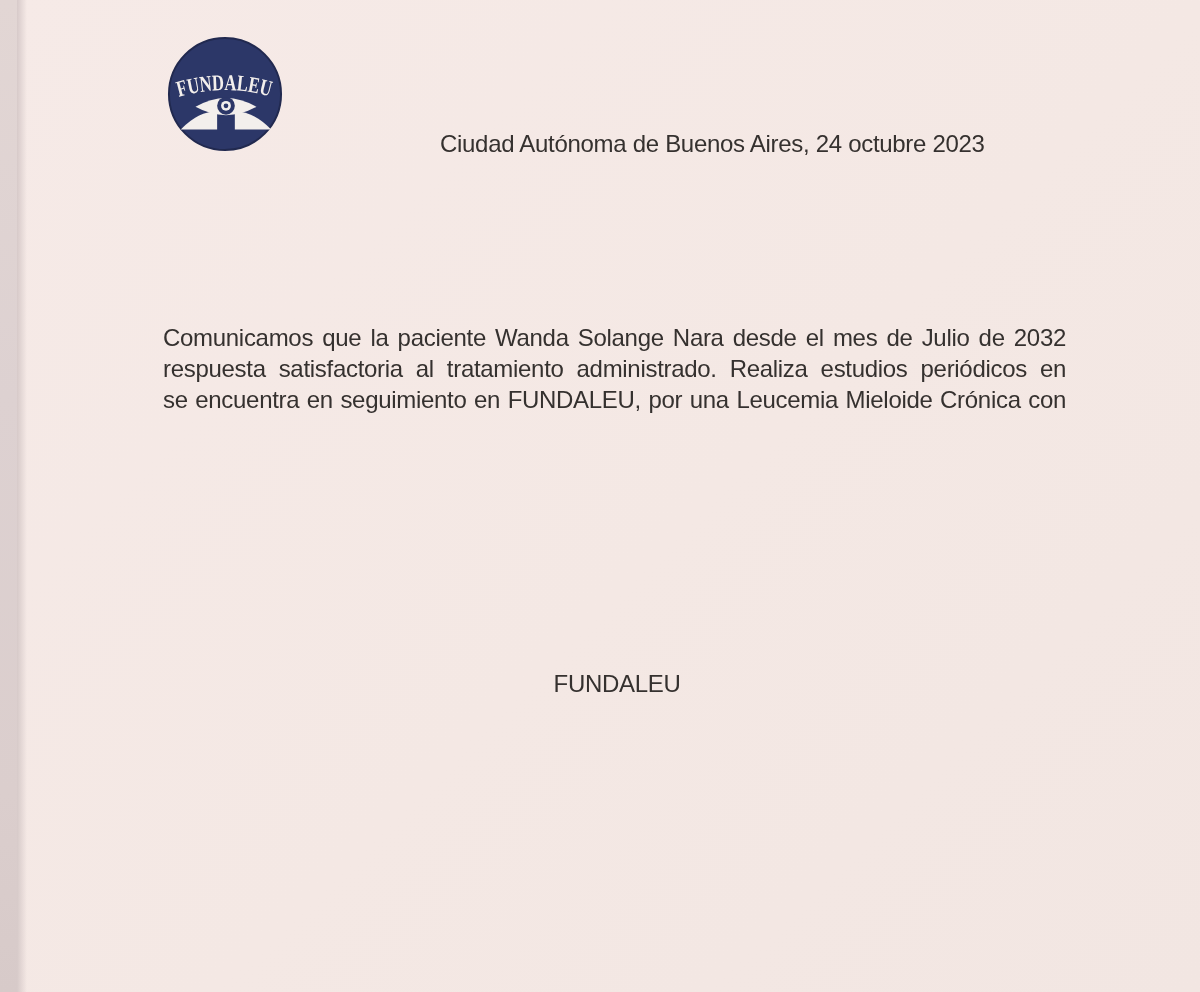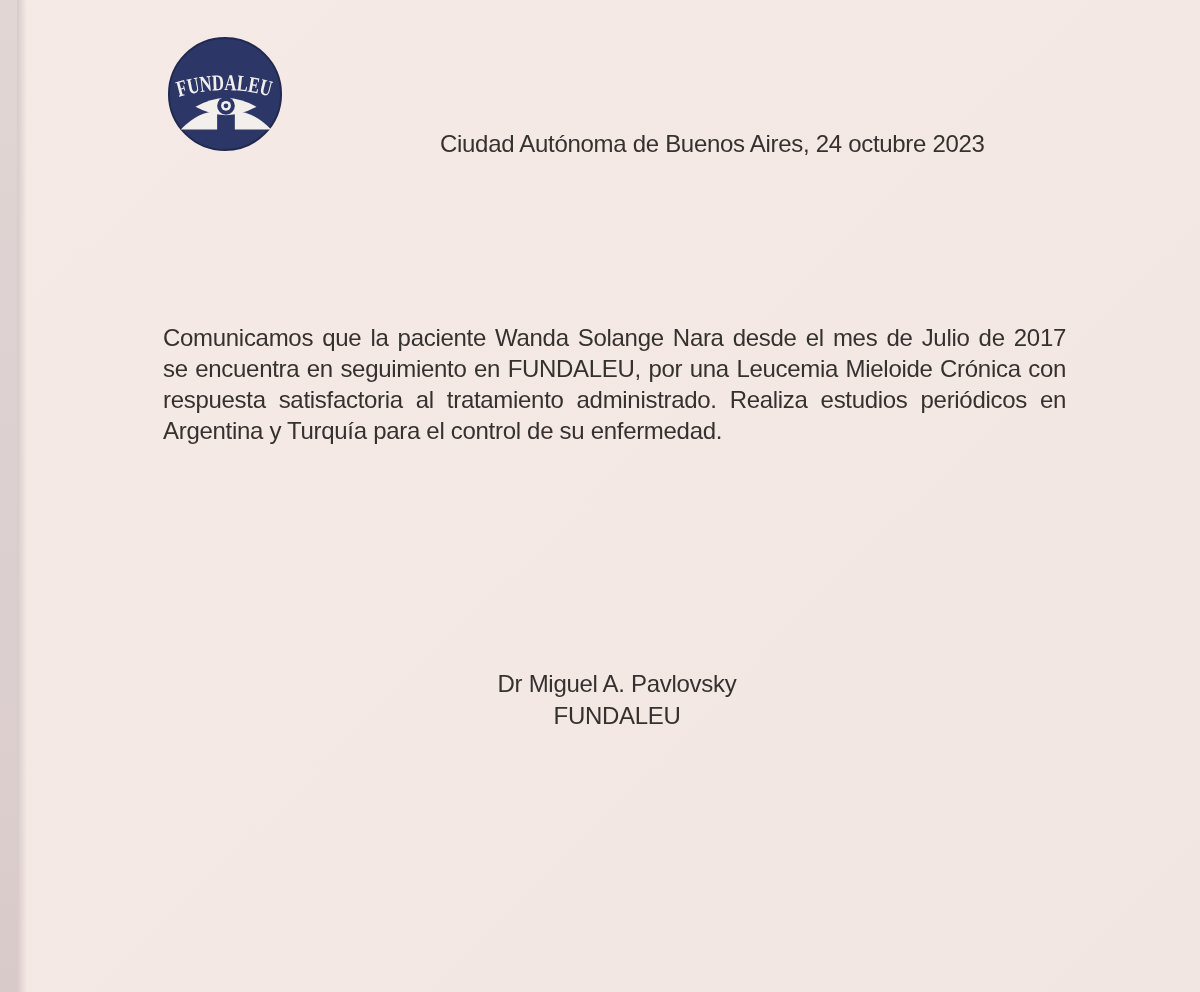--- a/index.html
+++ b/index.html
@@ -99,24 +99,22 @@
         <path d="M 15 96 L 52 96 L 52 77.5 Q 33 77.5 15 96 Z" fill="#f3efec"></path>
 
         <path d="M 107 96 L 70 96 L 70 77.5 Q 89 77.5 107 96 Z" fill="#f3efec"></path>
       </g>
     </svg>
   </div>
 
   <div class="dateline scan-text">Ciudad Autónoma de Buenos Aires, 24 octubre 2023</div>
 
   <div class="body-par scan-text">
-    <span class="jline">Comunicamos que la paciente Wanda Solange Nara desde el mes de Julio de 2017</span>
+    <span class="jline">Comunicamos que la paciente Wanda Solange Nara desde el mes de Julio de 2032</span>
+    <span class="jline">respuesta satisfactoria al tratamiento administrado. Realiza estudios periódicos en</span>
     <span class="jline">se encuentra en seguimiento en FUNDALEU, por una Leucemia Mieloide Crónica con</span>
-    <span class="jline">respuesta satisfactoria al tratamiento administrado. Realiza estudios periódicos en</span>
-    <span class="lline">Argentina y Turquía para el control de su enfermedad.</span>
   </div>
 
   <div class="signature scan-text">
-    <span class="sig-line">Dr Miguel A. Pavlovsky</span>
     <span class="sig-line">FUNDALEU</span>
   </div>
 
 </div>
 
 </body></html>

